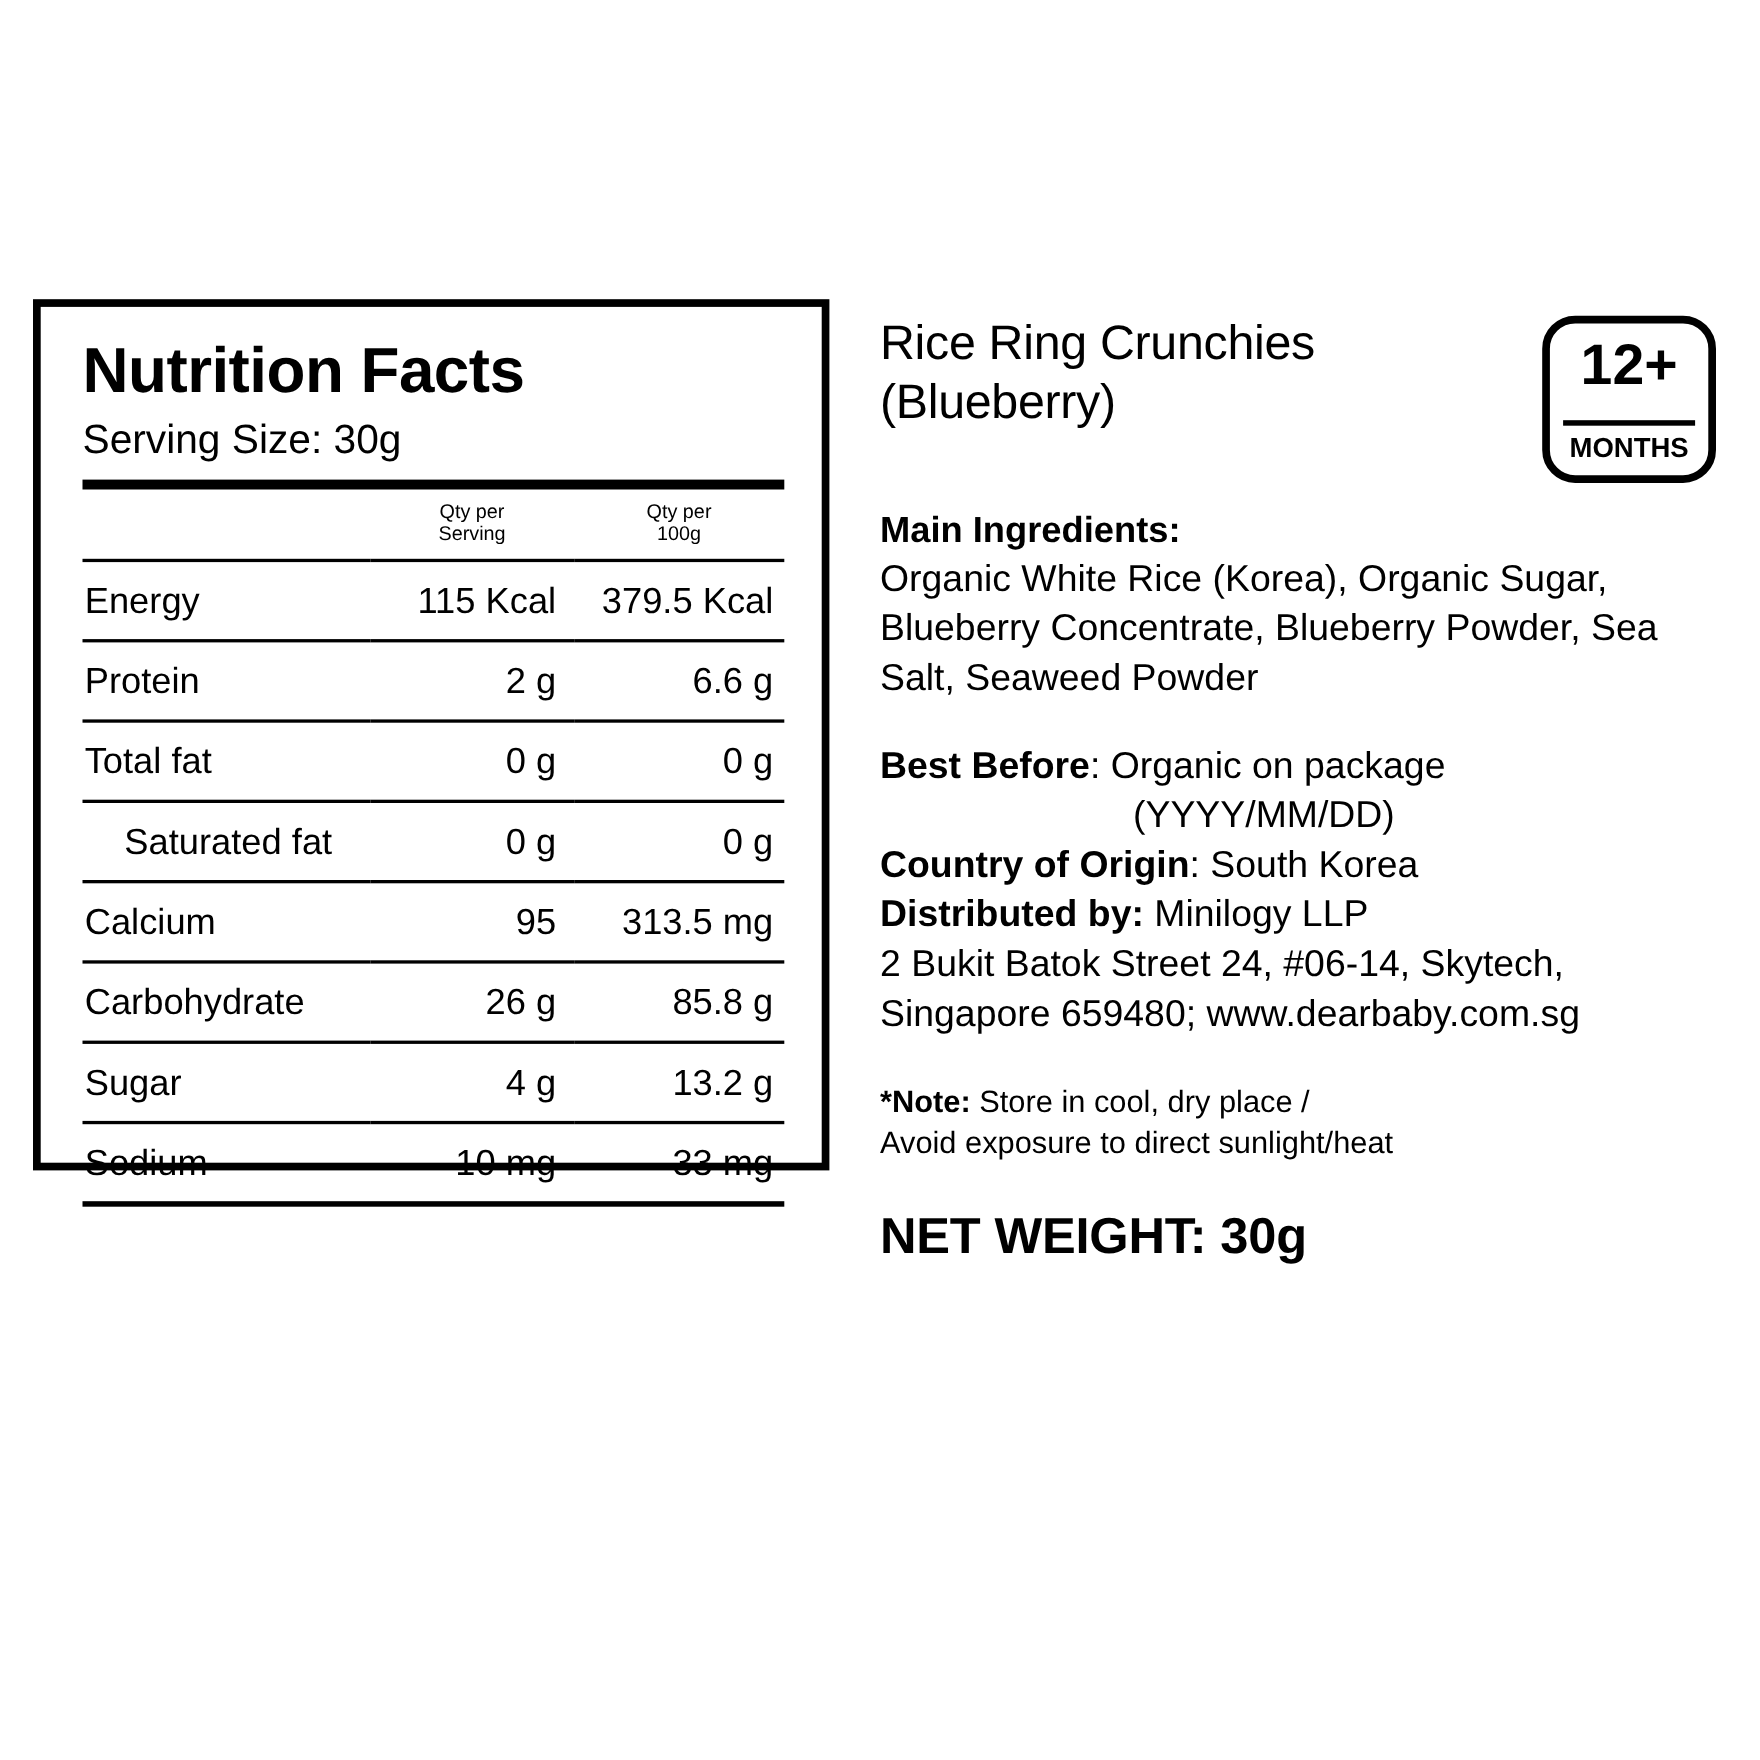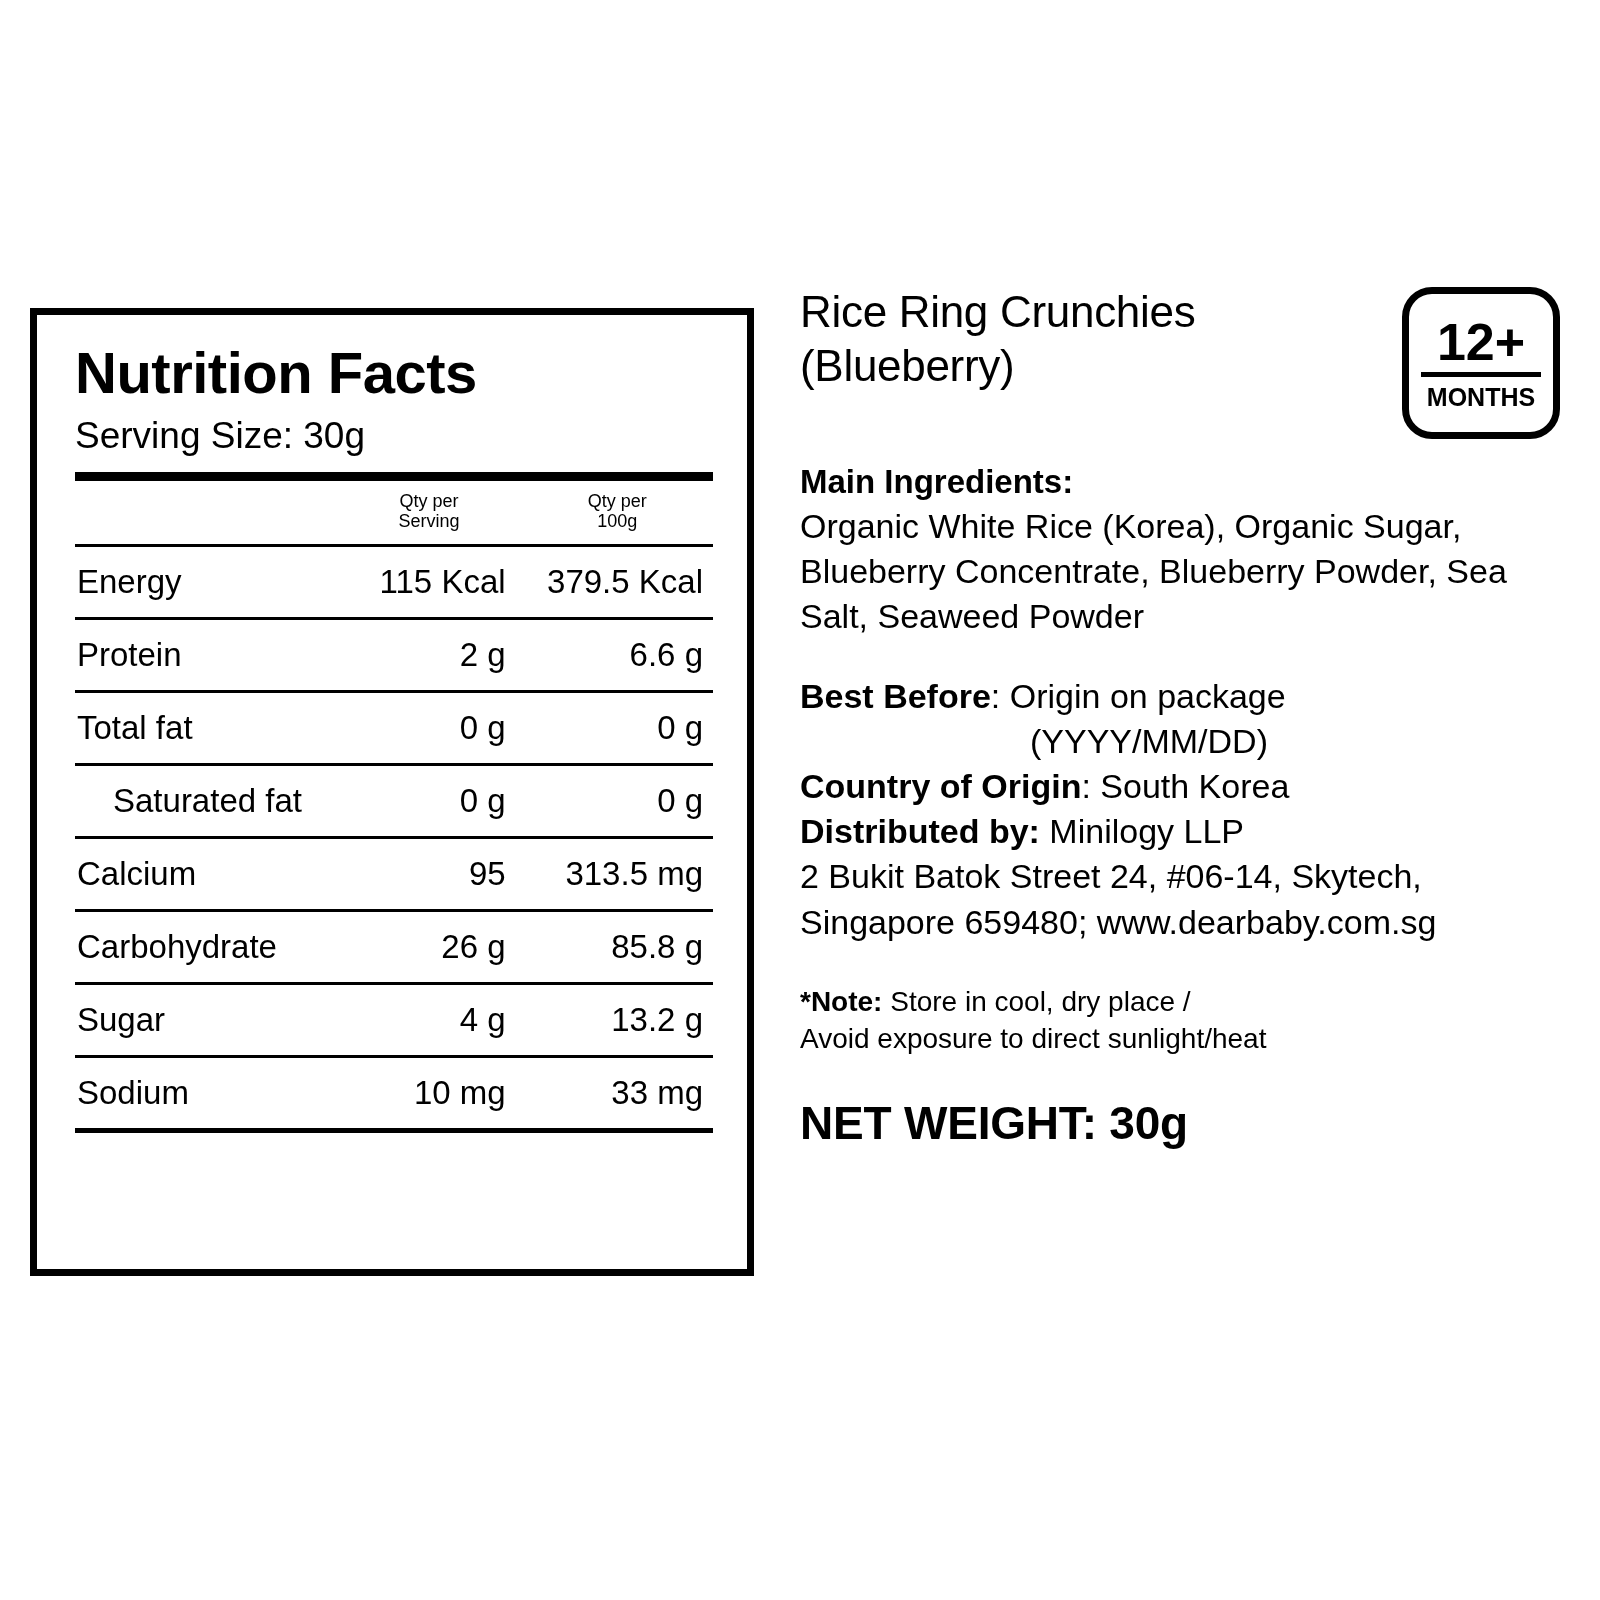--- a/index.html
+++ b/index.html
@@ -23,25 +23,24 @@
     width: 1600px;
     height: 1600px;
   }
 
   
   .nutrition-panel {
     position: absolute;
     left: 30px;
     top: 272px;
     width: 724px;
-    height: 968px;
+    height: 792px;
     border: 7px solid #000;
     box-sizing: border-box;
     background: #fff;
-    margin-top: 36px;
   }
   .nf-inner {
     padding: 28px 34px 0 38px;
   }
   .nf-title {
     font-size: 58px;
     font-weight: bold;
     line-height: 1.05;
     letter-spacing: -0.5px;
   }
@@ -133,21 +132,21 @@
     flex-direction: column;
     align-items: center;
     justify-content: center;
     flex: none;
     margin-top: 2px;
   }
   .age-badge .big {
     font-size: 52px;
     font-weight: bold;
     line-height: 1;
-    padding-bottom: 4px;
+    padding-bottom: 24px;
     text-align: right;
   }
   .age-badge .sep {
     width: 120px;
     border-top: 5px solid #000;
     margin: 0 0 8px 0;
   }
   .age-badge .small {
     font-size: 25px;
     font-weight: bold;
@@ -279,21 +278,21 @@
 
     <div class="block">
       <div class="ing-head">Main Ingredients:</div>
       <div class="ing-body">Organic White Rice (Korea), Organic Sugar, Blueberry Concentrate, Blueberry Powder, Sea Salt, Seaweed Powder</div>
     </div>
 
     <div class="spacer-sm"></div>
 
     <div class="block tight">
       <div>
-        <span class="bold">Best Before</span><span>: Origin on package</span>
+        <span class="bold">Best Before</span><span>: Organic on package</span>
       </div>
       <div class="indent-line">(YYYY/MM/DD)</div>
       <div>
         <span class="bold">Country of Origin</span><span>: South Korea</span>
       </div>
       <div>
         <span class="bold">Distributed by:</span><span> Minilogy LLP</span>
       </div>
       <div>2 Bukit Batok Street 24, #06-14, Skytech,</div>
       <div>Singapore 659480; www.dearbaby.com.sg</div>

